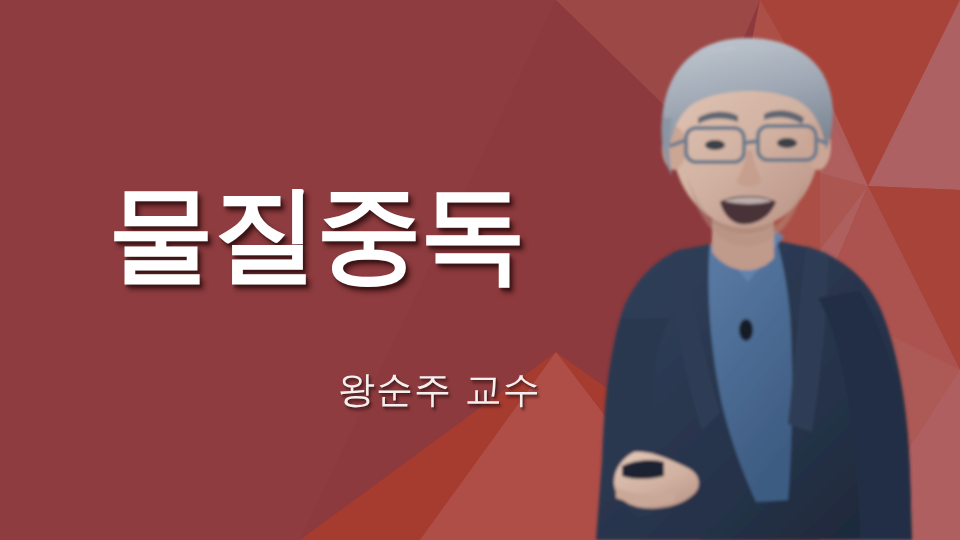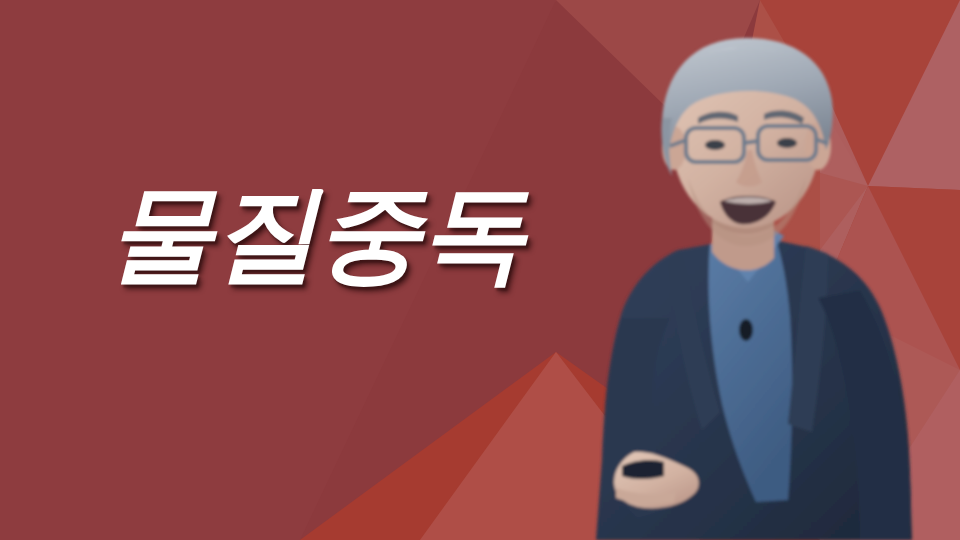--- a/index.html
+++ b/index.html
@@ -8,21 +8,20 @@
     font-family:"Liberation Sans","DejaVu Sans",sans-serif;
     -webkit-font-smoothing:antialiased;
   }
 
   #slide{
     position:relative;
     width:960px;height:540px;
     overflow:hidden;
     background:#0f766e;
     user-select:none;
-    font-style:italic;
   }
 
   
   #bg-polys{
     position:absolute;inset:0;
     width:960px;height:540px;
     display:block;
   }
 
   
@@ -213,14 +212,15 @@
                  C 170,222 163,213 160,202 Z" fill="#4A3038"></path>
         <path d="M164,201 C 176,196 202,196 212,201 C 200,205 178,205 164,201 Z" fill="#D9CFC9" opacity="0.8"></path>
 
         <path d="M128,178 C 140,212 160,234 186,236 C 214,236 234,212 246,178 C 238,218 216,246 186,246 C 158,246 136,218 128,178 Z" fill="#B3907F" opacity="0.5"></path>
       </g>
     </svg>
   </div>
 
   <div id="title">물질중독</div>
 
+  <div id="subtitle">왕순주 교수</div>
 
 </div>
 
 </body></html>

